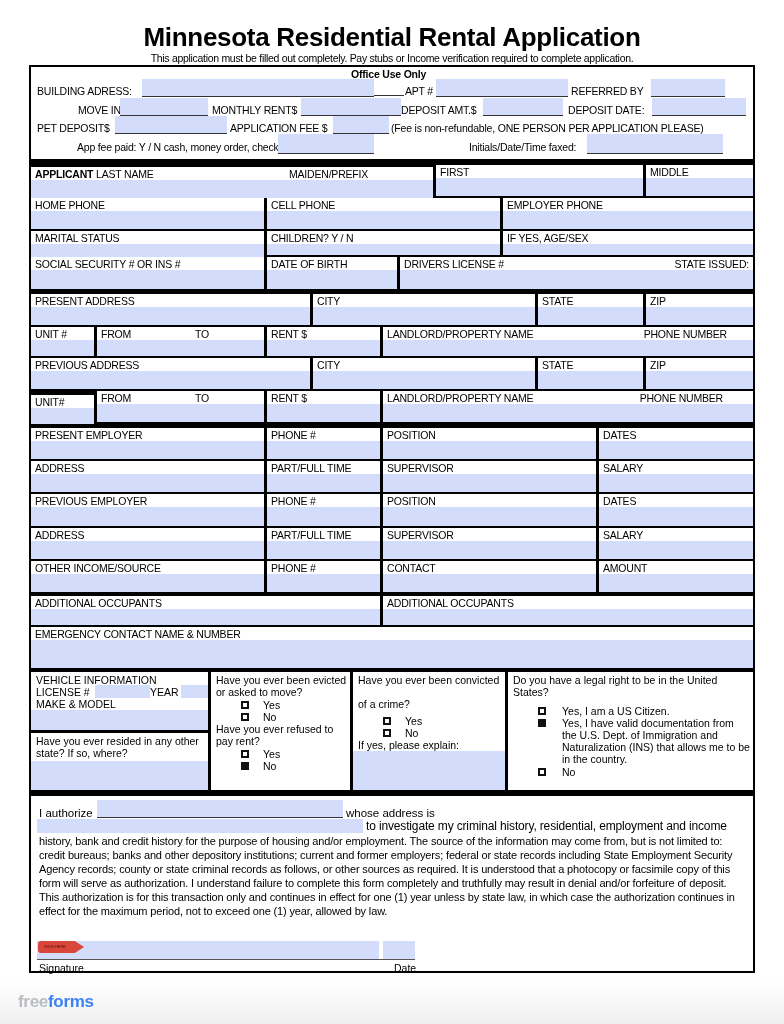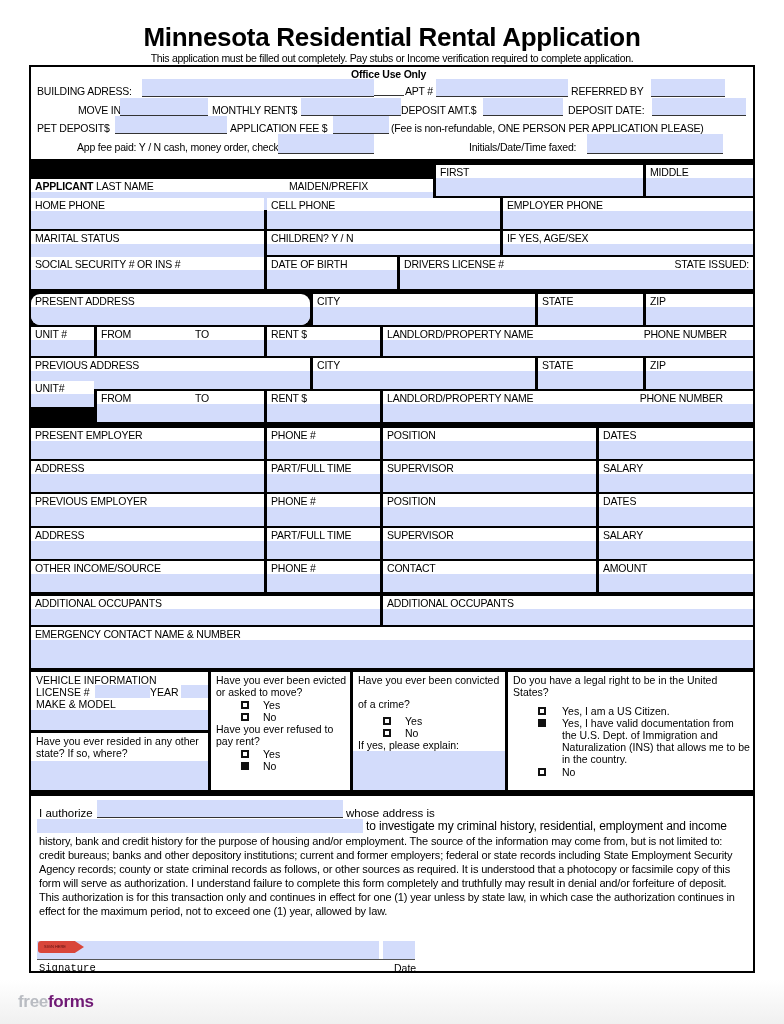--- a/index.html
+++ b/index.html
@@ -24,21 +24,21 @@
 
   .qtext { position: absolute; font-size: 10.5px; line-height: 12px; }
   .cb { position: absolute; width: 8px; height: 8px; border: 2px solid #111; background: #fff; }
   .cb.partial::after { content: ""; position: absolute; left: 0; top: 0; width: 4px; height: 4px; background: #111; }
 
   .auth { position: absolute; left: 29px; top: 793px; width: 726px; height: 180px; border: 2px solid #000; border-top: 3px solid #000; }
   .para { position: absolute; left: 8px; top: 36px; width: 710px; font-size: 11px; line-height: 14px; letter-spacing: -0.15px; }
   .footer { position: absolute; left: 0; top: 980px; width: 784px; height: 44px; background: linear-gradient(#ffffff, #f0f0f0); }
   .logo { position: absolute; left: 18px; top: 992px; font-size: 17px; font-weight: bold; letter-spacing: -0.3px; }
   .logo .a { color: #b9bcc2; }
-  .logo .b { color: #701a75; }
+  .logo .b { color: #3b82f6; }
   .sig-tag { position: absolute; left: 38px; top: 941px; width: 46px; height: 12px; background: #d9463a; border-radius: 3px 0 0 3px; clip-path: polygon(0 0, 80% 0, 100% 50%, 80% 100%, 0 100%); }
   .sig-tag span { position: absolute; left: 6px; top: 3px; font-size: 4px; color: #5a1010; }
 </style>
 </head>
 <body>
 
 <div class="title">Minnesota Residential Rental Application</div>
 <div class="subtitle">This application must be filled out completely. Pay stubs or Income verification required to complete application.</div>
 
 <div class="office">
@@ -67,21 +67,21 @@
   <div class="abs fill" style="left:302px;top:49px;width:56px;height:18px;border-bottom:1px solid #333;"></div>
   <div class="lbl" style="left:360px;top:55px;">(Fee is non-refundable, ONE PERSON PER APPLICATION  PLEASE)</div>
 
   <div class="lbl" style="left:10px;top:74px;margin-left:36px;">App fee paid:  Y / N  cash,  money order,  check #</div>
   <div class="abs fill" style="left:247px;top:67px;width:96px;height:20px;border-bottom:1px solid #333;"></div>
   <div class="lbl" style="left:438px;top:74px;">Initials/Date/Time faxed:</div>
   <div class="abs fill" style="left:556px;top:67px;width:136px;height:20px;border-bottom:1px solid #333;"></div>
 </div>
 
 <div class="sec" style="top:161px;height:129px;border-top:4px solid #000;">
-  <div class="cell" style="left:0;top:14px;width:402px;height:31px;padding-left:9px;">
+  <div class="cell" style="left:0;top:2px;width:402px;height:31px;padding-left:9px;">
     <div class="clbl"><b>APPLICANT</b> <span>LAST NAME</span></div>
     <div class="clbl" style="left:258px;">MAIDEN/PREFIX</div>
     <div class="cfill"></div>
   </div>
   <div class="cell" style="left:405px;top:0;width:207px;height:31px;">
     <div class="clbl">FIRST</div>
     <div class="cfill"></div>
   </div>
   <div class="cell" style="left:615px;top:0;width:107px;height:31px;">
     <div class="clbl">MIDDLE</div>
@@ -124,21 +124,21 @@
   </div>
   <div class="cell" style="left:369px;top:92px;width:353px;height:32px;">
     <div class="clbl">DRIVERS LICENSE #</div>
     <div class="clbl r">STATE ISSUED:</div>
     <div class="cfill"></div>
   </div>
 </div>
 
 <div class="sec" style="top:290px;height:134px;border-top:4px solid #000;">
 
-  <div class="cell" style="left:0;top:0;width:279px;height:31px;border-radius:9px;">
+  <div class="cell" style="left:0;top:0;width:279px;height:31px;">
     <div class="clbl">PRESENT ADDRESS</div>
     <div class="cfill"></div>
   </div>
   <div class="cell" style="left:282px;top:0;width:222px;height:31px;">
     <div class="clbl">CITY</div>
     <div class="cfill"></div>
   </div>
   <div class="cell" style="left:507px;top:0;width:105px;height:31px;">
     <div class="clbl">STATE</div>
     <div class="cfill"></div>
@@ -177,21 +177,21 @@
   </div>
   <div class="cell" style="left:507px;top:64px;width:105px;height:31px;">
     <div class="clbl">STATE</div>
     <div class="cfill"></div>
   </div>
   <div class="cell" style="left:615px;top:64px;width:107px;height:31px;">
     <div class="clbl">ZIP</div>
     <div class="cfill"></div>
   </div>
 
-  <div class="cell" style="left:0;top:87px;width:63px;height:26px;">
+  <div class="cell" style="left:0;top:101px;width:63px;height:32px;">
     <div class="clbl">UNIT#</div>
     <div class="cfill"></div>
   </div>
   <div class="cell" style="left:66px;top:97px;width:167px;height:31px;">
     <div class="clbl">FROM</div>
     <div class="clbl" style="left:98px;">TO</div>
     <div class="cfill"></div>
   </div>
   <div class="cell" style="left:236px;top:97px;width:113px;height:31px;">
     <div class="clbl">RENT $</div>
@@ -361,21 +361,21 @@
   <div class="qtext" style="left:8px;top:11px;font-size:11.5px;">I authorize</div>
   <div class="abs fill" style="left:66px;top:4px;width:246px;height:18px;border-bottom:1px solid #333;"></div>
   <div class="qtext" style="left:315px;top:11px;font-size:11.5px;">whose address is</div>
   <div class="abs fill" style="left:6px;top:23px;width:326px;height:14px;"></div>
   <div class="qtext" style="left:335px;top:24px;font-size:12px;letter-spacing:-0.15px;">to investigate my criminal history, residential, employment and income</div>
   <div class="para" style="top:38px;">history, bank and credit history for the purpose of housing and/or employment. The source of the information may come from, but is not limited to: credit bureaus; banks and other depository institutions; current and former employers; federal or state records including State Employment Security Agency records; county or state criminal records as follows, or other sources as required. It is understood that a photocopy or facsimile copy of this form will serve as authorization. I understand failure to complete this form completely and truthfully may result in denial and/or forfeiture of deposit. This authorization is for this transaction only and continues in effect for one (1) year unless by state law, in which case the authorization continues in effect for the maximum period, not to exceed one (1) year, allowed by law.</div>
 
   <div class="abs fill" style="left:6px;top:145px;width:342px;height:18px;"></div>
   <div class="abs fill" style="left:352px;top:145px;width:32px;height:18px;"></div>
   <div class="abs" style="left:6px;top:163px;width:378px;border-top:1px solid #555;"></div>
-  <div class="qtext" style="left:8px;top:166px;font-family:Liberation Mono, monospace;">Signature</div>
+  <div class="qtext" style="left:8px;top:166px;">Signature</div>
   <div class="qtext" style="left:352px;top:166px;margin-left:11px;">Date</div>
 </div>
 <div class="sig-tag">
     <span>SIGN HERE</span>
   </div>
 
 <div class="footer"></div>
 <div class="logo"><span class="a">free</span><span class="b">forms</span></div>
 
 </body></html>

